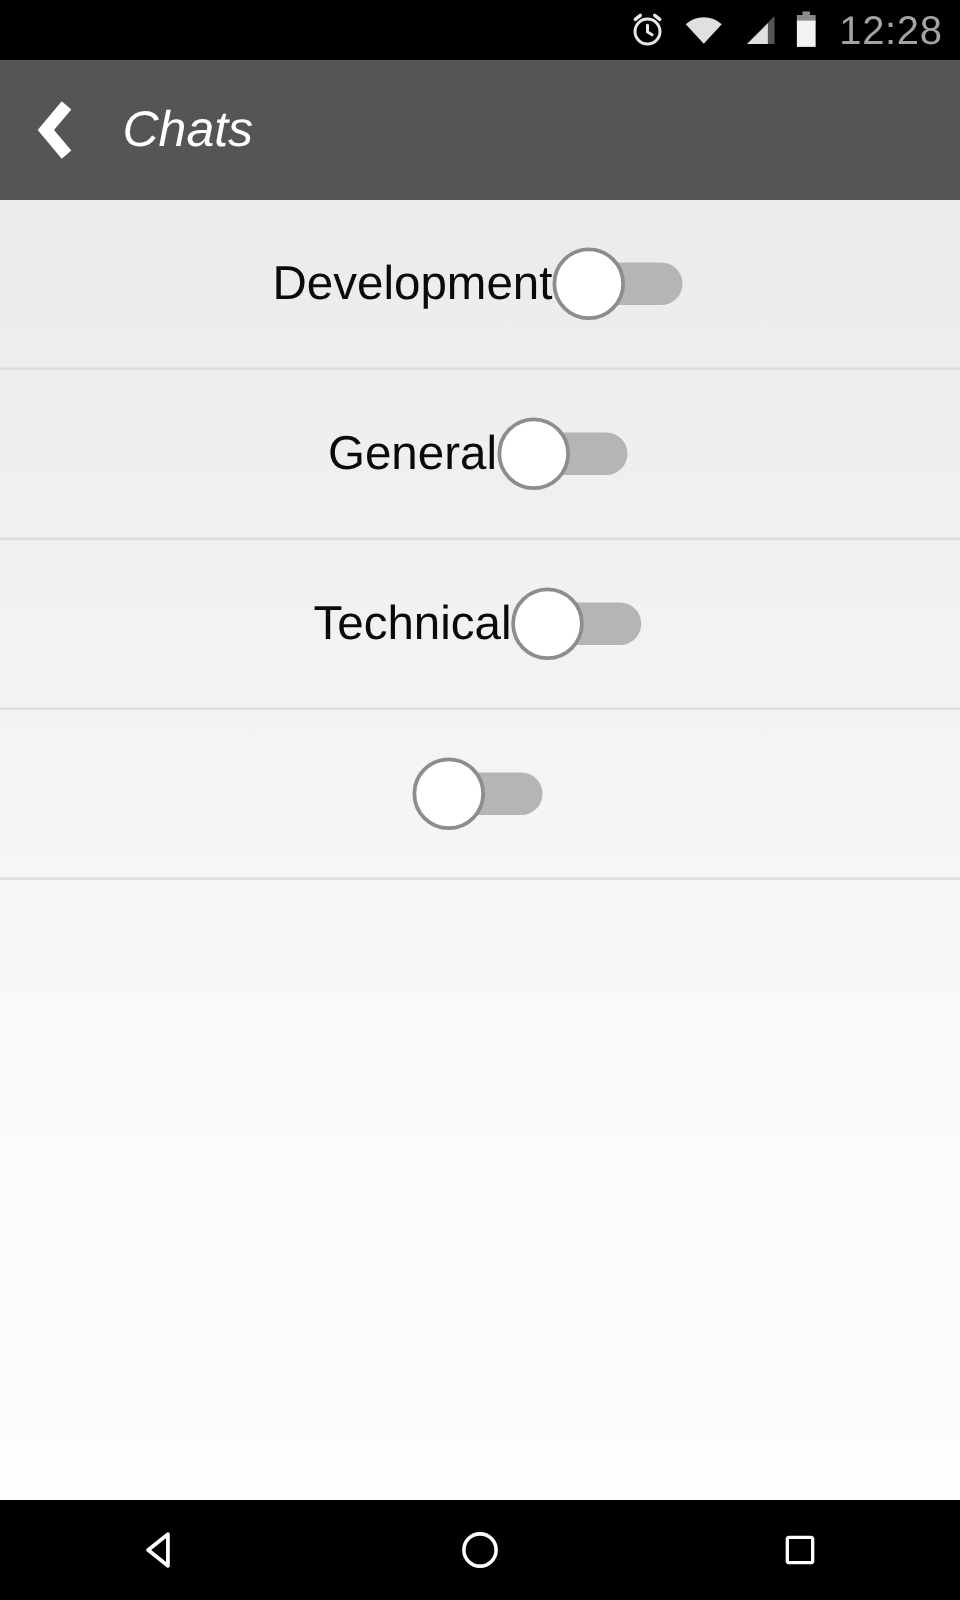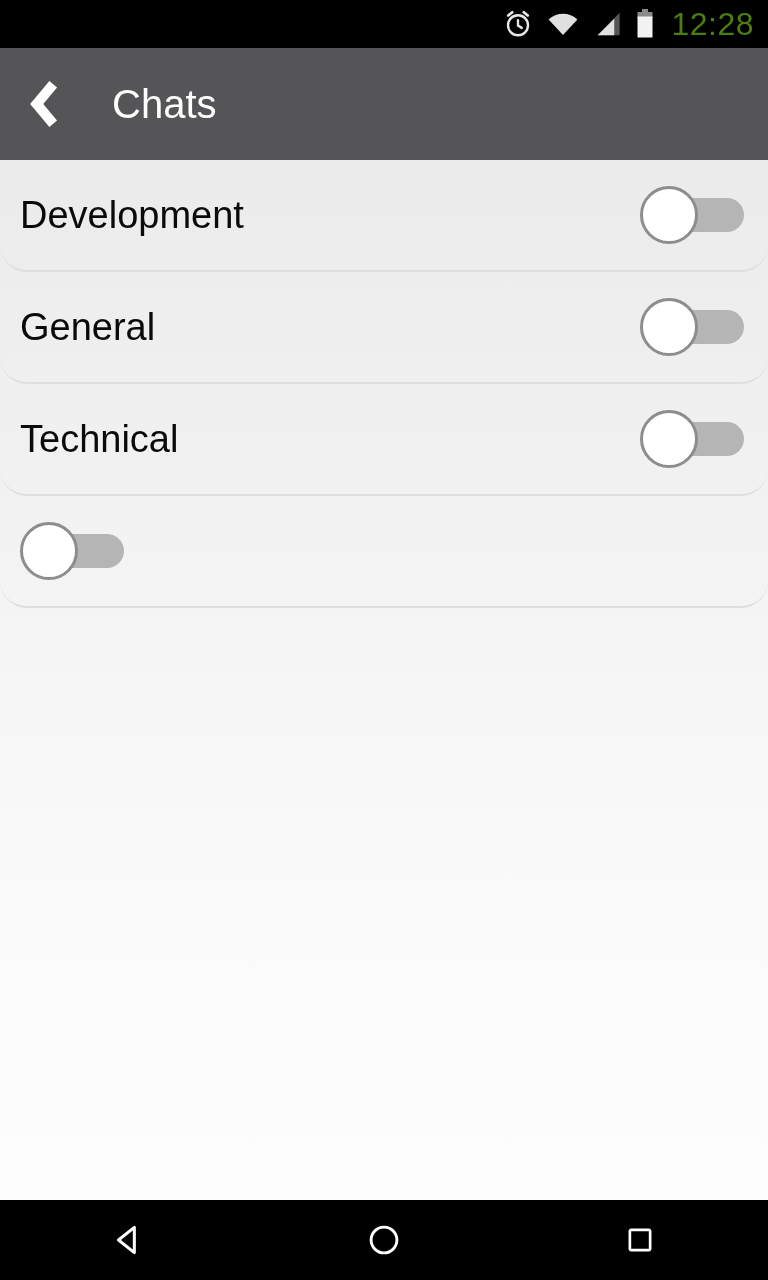--- a/index.html
+++ b/index.html
@@ -12,50 +12,50 @@
 
   
   .status-bar {
     position:absolute; top:0; left:0; width:768px; height:48px;
     background:#000; display:flex; align-items:center;
     justify-content:flex-end; padding-right:14px;
   }
   .status-icons { display:flex; align-items:center; gap:14px; }
   .si { display:block; }
   .status-time {
-    color:#4d7c0f; font-size:32px; line-height:32px;
+    color:#a3a3a3; font-size:32px; line-height:32px;
     margin-left:16px; letter-spacing:0.5px; font-weight:400;
   }
 
   
   .app-header {
     position:absolute; top:48px; left:0; width:768px; height:112px;
     background:#555557; display:flex; align-items:center;
   }
   .back-btn {
     width:86px; height:112px; display:flex;
     align-items:center; justify-content:center; cursor:pointer;
   }
   .header-title {
     color:#ffffff; font-size:40px; line-height:40px; font-weight:400;
-    margin-left:26px;
+    margin-left:12px;
+    font-style:italic;
   }
 
   
   .list-area {
     position:absolute; top:160px; left:0; width:768px; height:1040px;
     background:linear-gradient(to bottom, #ebebeb 0%, #f1f1f1 30%,
                 #f7f7f7 55%, #fbfbfb 75%, #fdfdfd 100%);
   }
   .list-row {
-    position:relative; height:112px; width:768px;
-    display:flex; align-items:center; justify-content:space-between;
+    position:relative; height:136px; width:768px;
+    display:flex; align-items:center; justify-content:center;
     padding:0 22px 0 20px; cursor:pointer;
     border-bottom:2px solid #dedede;
-    border-radius:27px;
   }
   .row-label {
     font-size:38px; line-height:40px; color:#0a0a0a; font-weight:400;
   }
 
   
   .switch {
     position:relative; width:106px; height:62px; flex:0 0 auto; cursor:pointer;
   }
   .sw-track {

